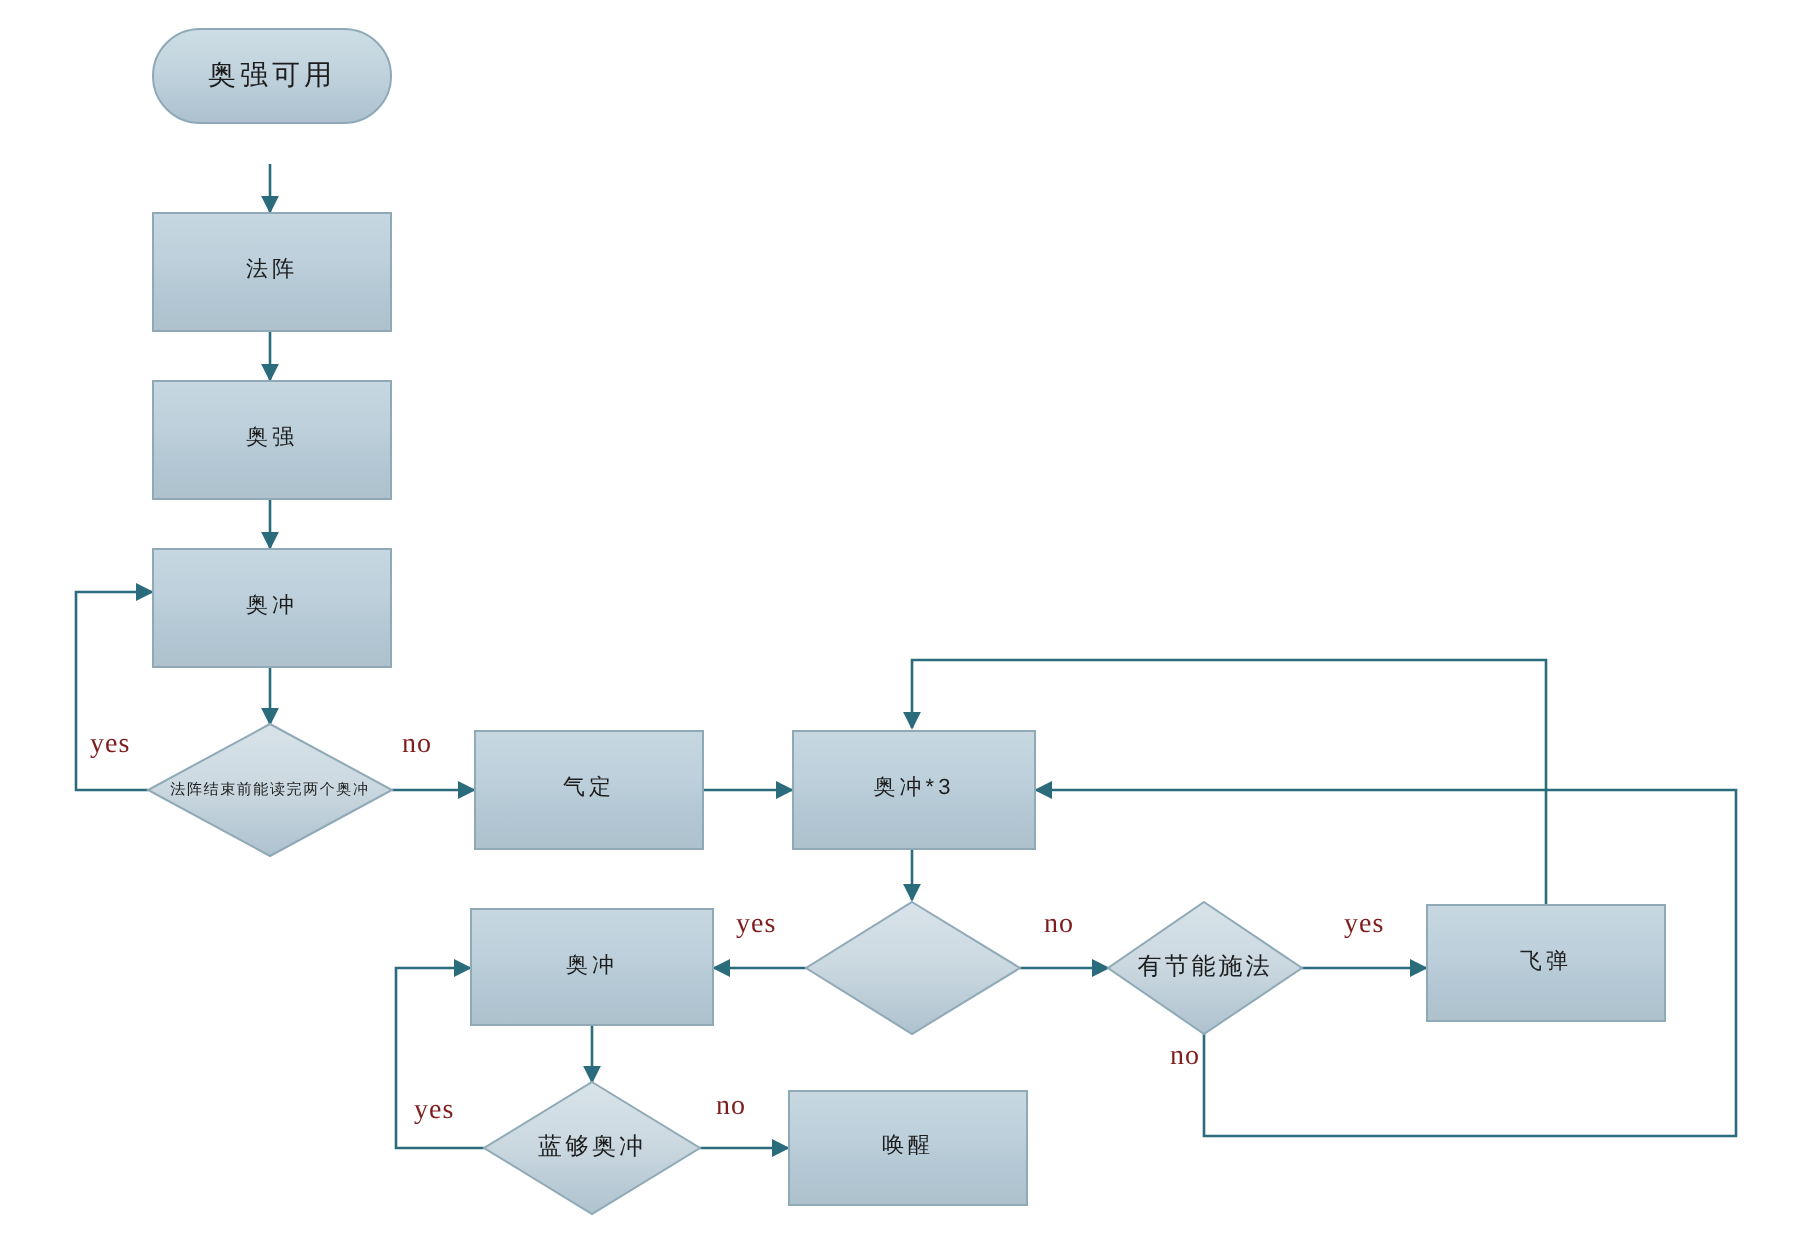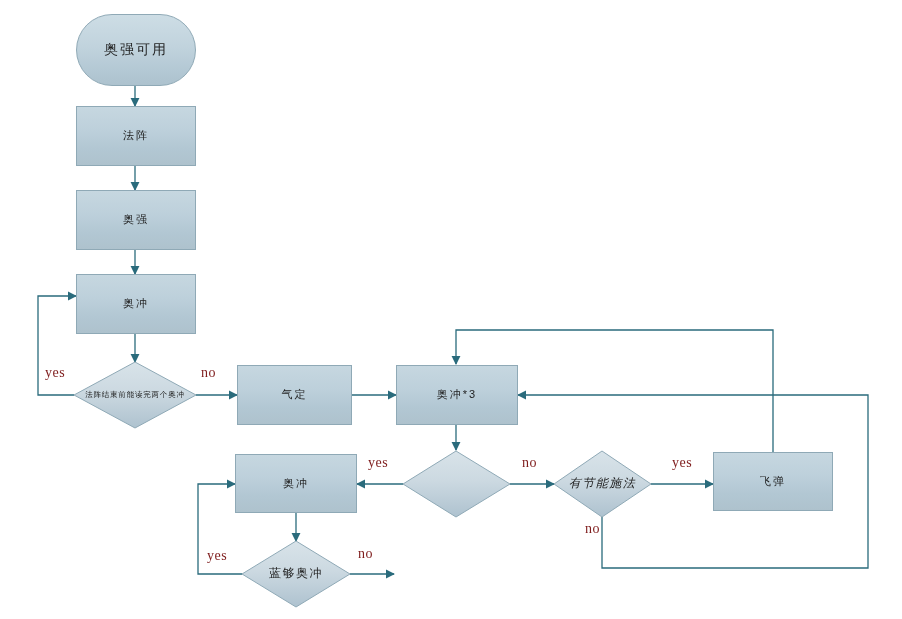--- a/index.html
+++ b/index.html
@@ -131,21 +131,21 @@
     </g>
 
     <g stroke="#8fa9b6" stroke-width="1" fill="url(#dgrad)">
       <polygon points="135,362 196,395 135,428 74,395"></polygon>
       <polygon points="456,451 510,484 456,517 403,484"></polygon>
       <polygon points="602,451 651,484 602,517 554,484"></polygon>
       <polygon points="296,541 350,574 296,607 242,574"></polygon>
     </g>
   </svg>
 
-  <div class="node start" style="left:76px; top:14px; width:120px; height:72px;">
+  <div class="node start" style="left:76px; top:14px; width:120px; height:48px;">
     <span>奥强可用</span>
   </div>
 
   <div class="node proc" style="left:76px; top:106px; width:120px; height:60px;">
     <span>法阵</span>
   </div>
 
   <div class="node proc" style="left:76px; top:190px; width:120px; height:60px;">
     <span>奥强</span>
   </div>
@@ -164,32 +164,35 @@
 
   <div class="node proc" style="left:396px; top:365px; width:122px; height:60px;">
     <span>奥冲*3</span>
   </div>
 
 
   <div class="node proc" style="left:235px; top:454px; width:122px; height:59px;">
     <span>奥冲</span>
   </div>
 
-  <div class="dia big" style="left:554px; top:451px; width:97px; height:66px;font-style:italic;">
+  <div class="dia big" style="left:554px; top:451px; width:97px; height:66px;">
     <span class="txt">有节能施法</span>
   </div>
 
   <div class="node proc" style="left:713px; top:452px; width:120px; height:59px;">
     <span>飞弹</span>
   </div>
 
   <div class="dia big" style="left:242px; top:541px; width:108px; height:66px;">
     <span class="txt">蓝够奥冲</span>
   </div>
 
+  <div class="node proc" style="left:394px; top:545px; width:120px; height:58px;">
+    <span>唤醒</span>
+  </div>
 
   <span class="elabel" style="left:45px; top:365px;">yes</span>
 
   <span class="elabel" style="left:201px; top:365px;">no</span>
 
   <span class="elabel" style="left:368px; top:455px;">yes</span>
 
   <span class="elabel" style="left:522px; top:455px;">no</span>
 
   <span class="elabel" style="left:672px; top:455px;">yes</span>

